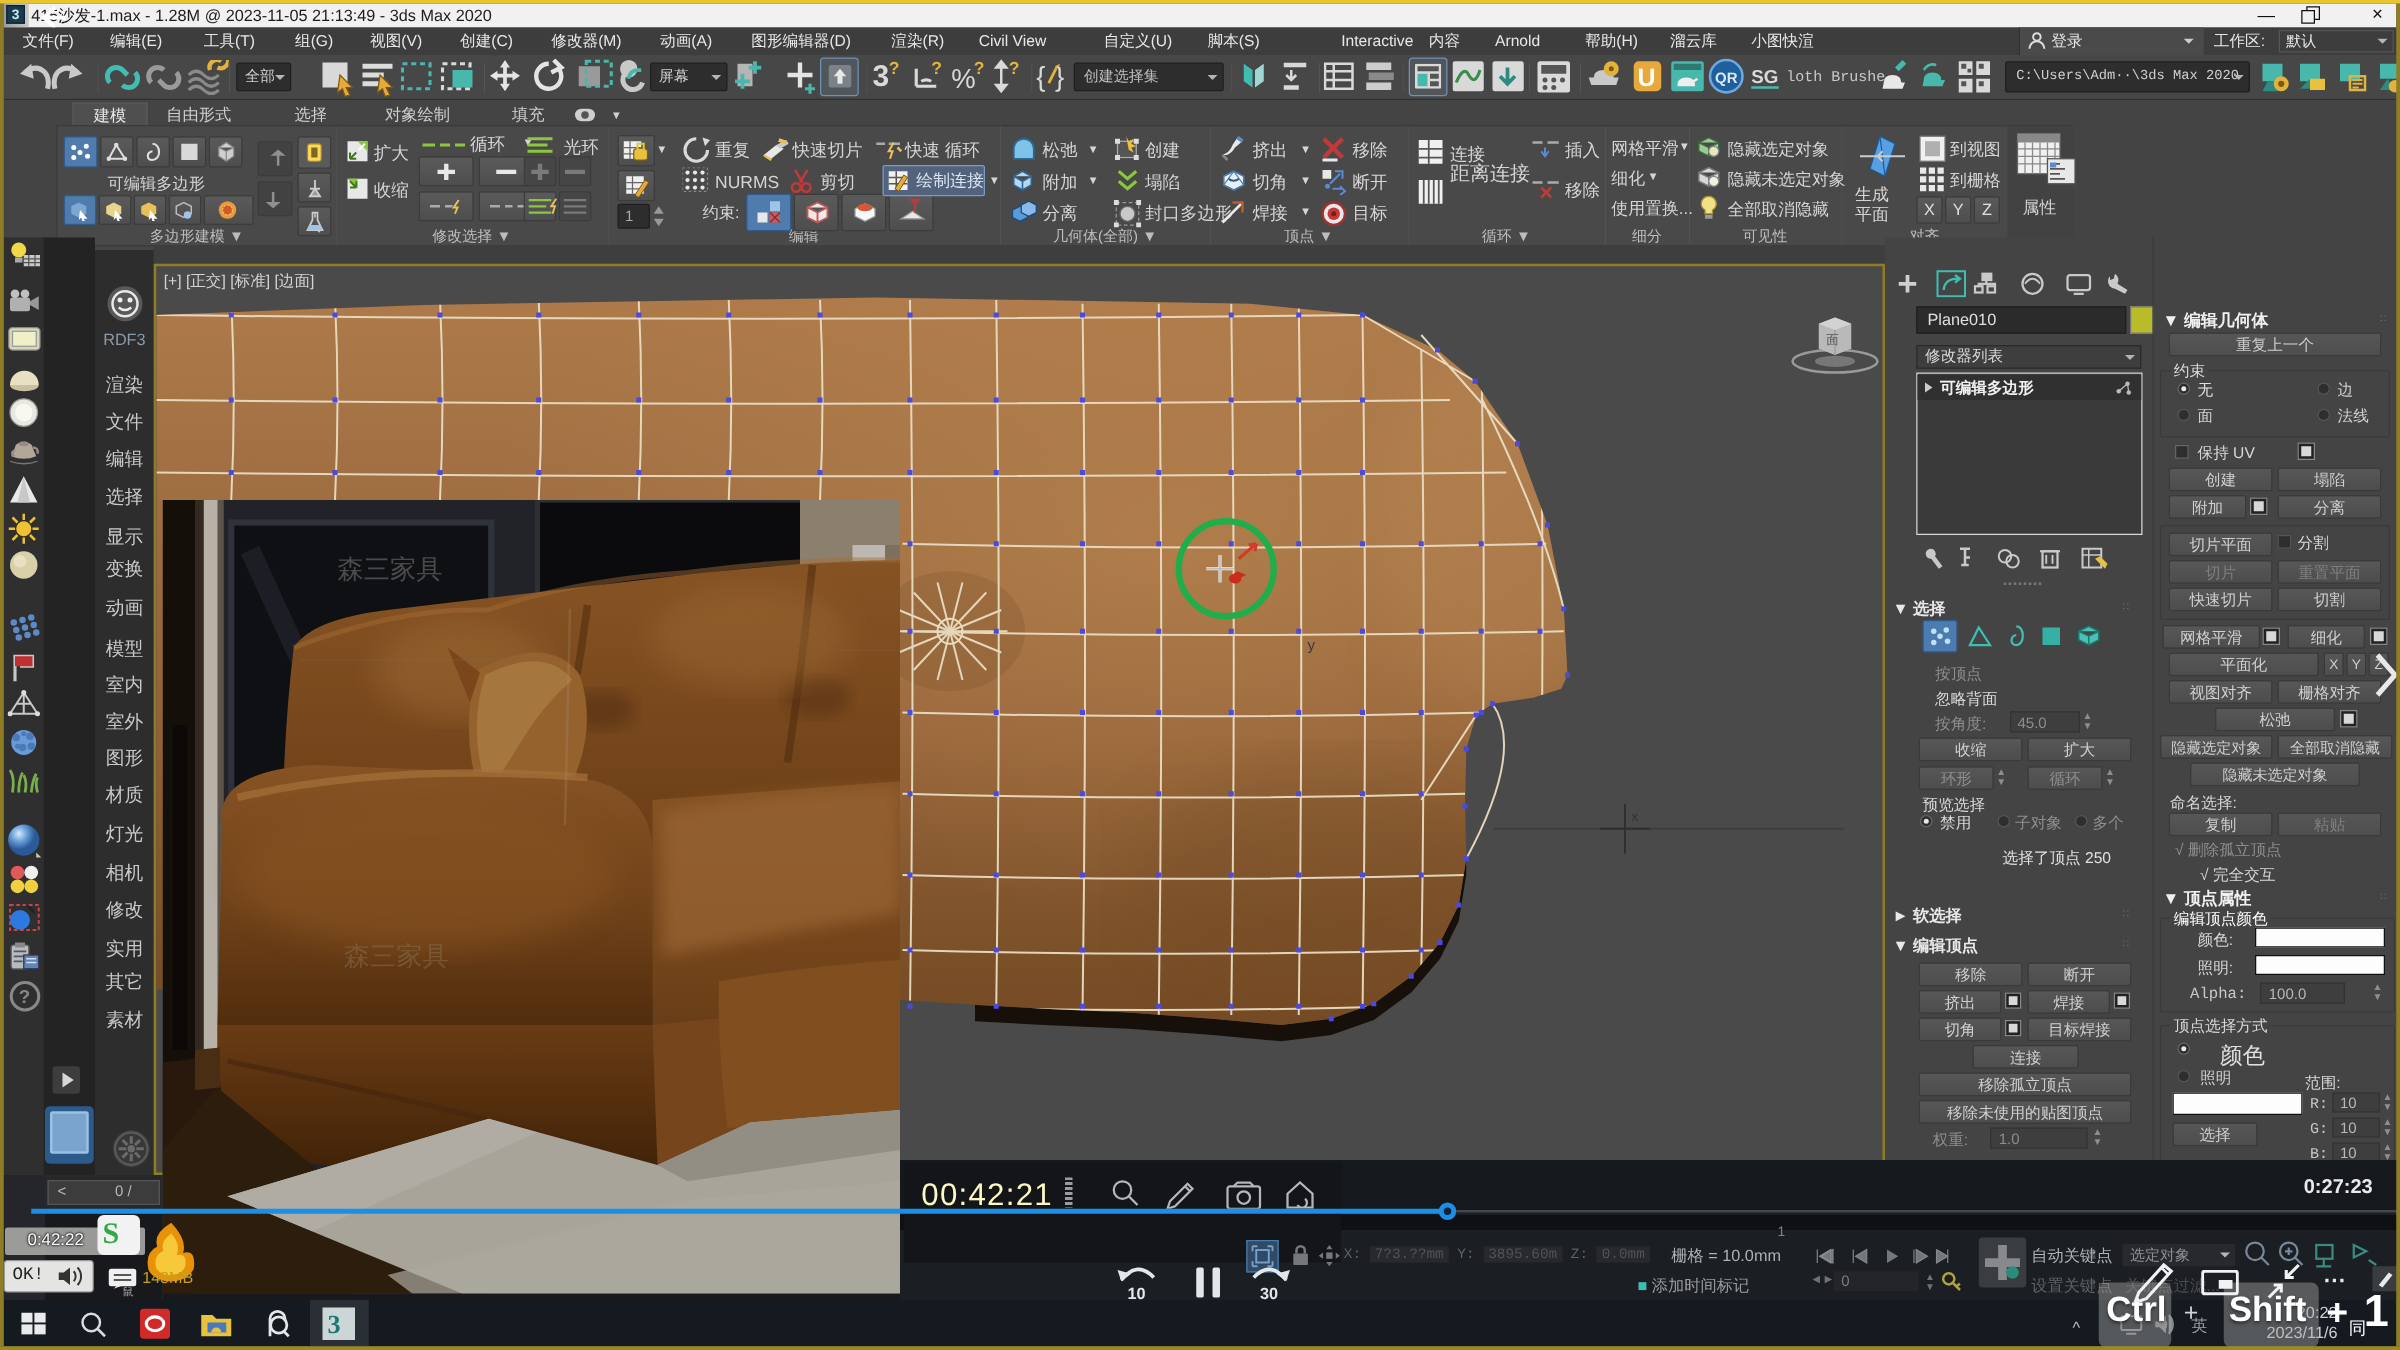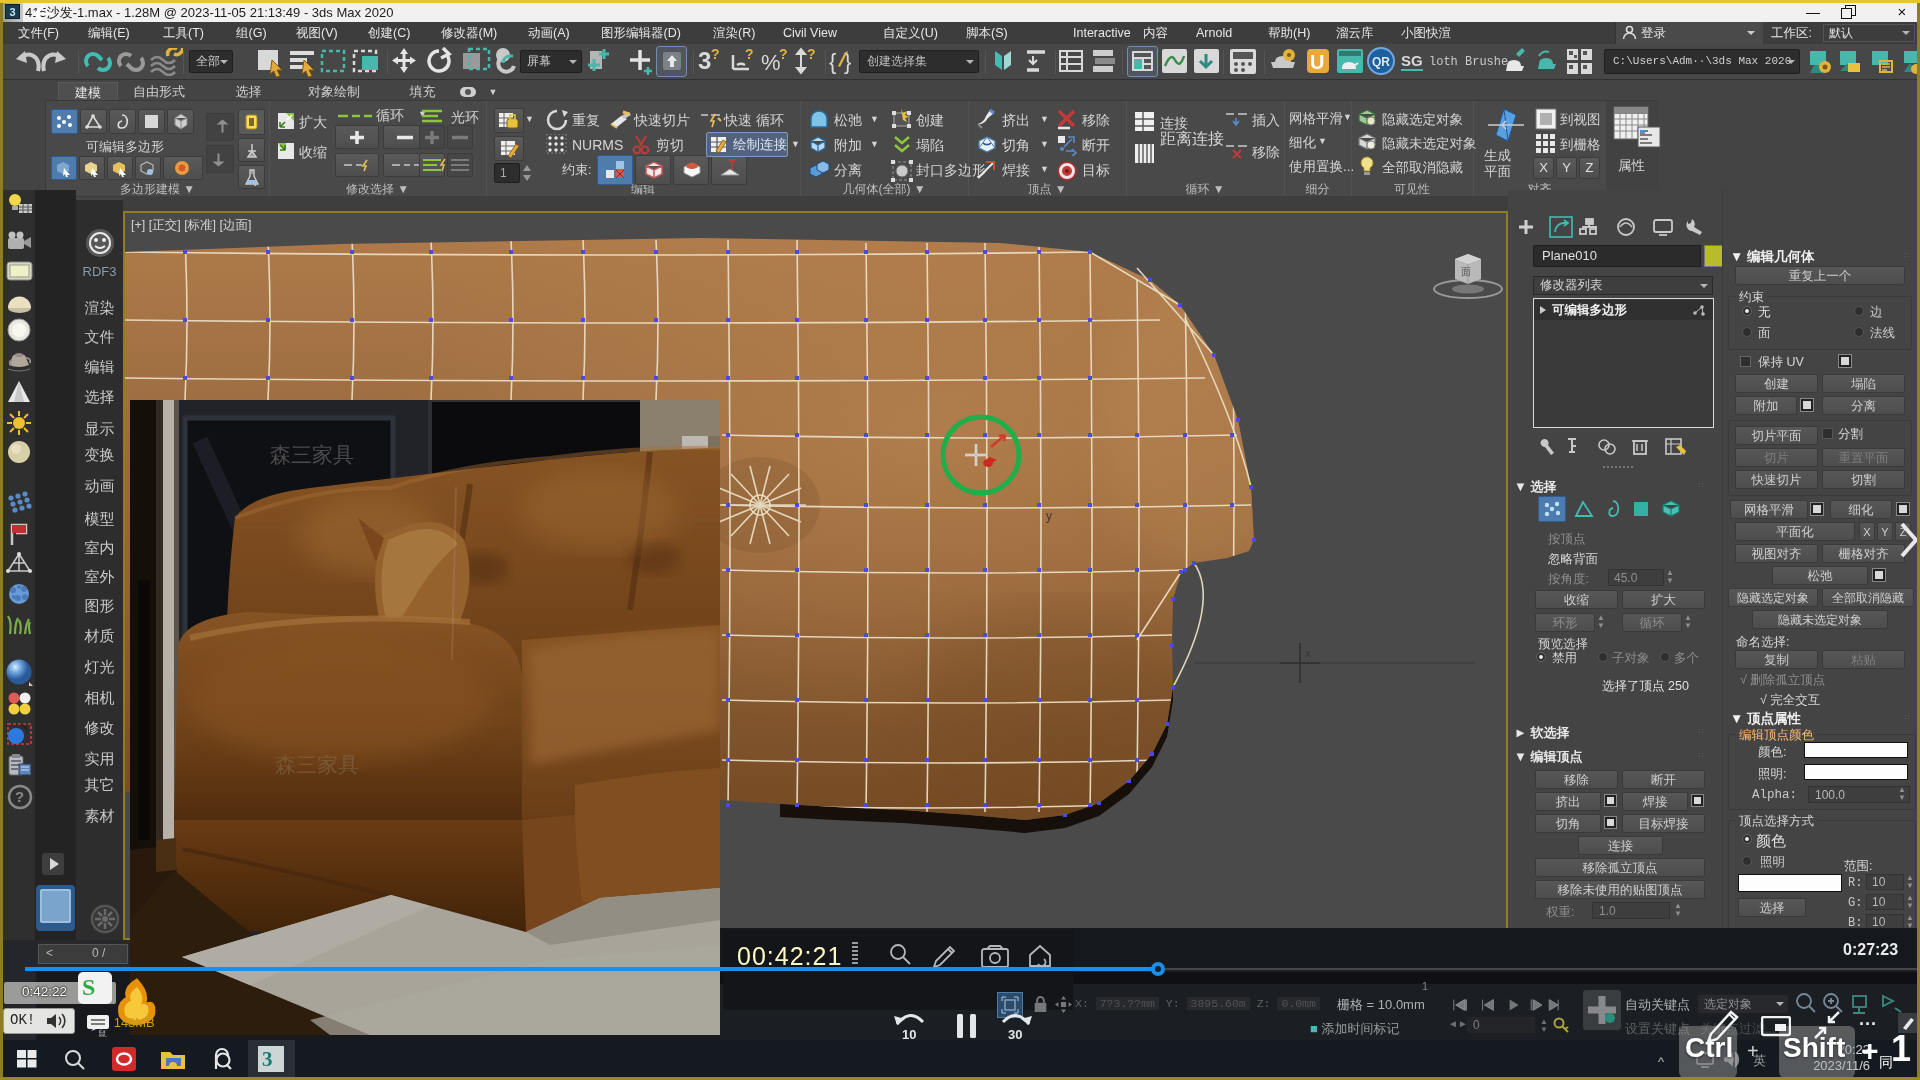--- a/index.html
+++ b/index.html
@@ -1273,34 +1273,34 @@
  <div class="pbtn" style="left:314px;top:398px;width:92px;height:19px;line-height:18px;font-size:12px">全部取消隐藏</div>
  <div class="pbtn" style="left:244px;top:420px;width:136px;height:19px;line-height:18px;font-size:12px">隐藏未选定对象</div>
  <div class="ptxt" style="left:228px;top:444px;font-size:12.5px;color:#d8d8d8">命名选择:</div>
  <div class="pbtn" style="left:227px;top:460px;width:83px;height:19px;line-height:18px;font-size:12.5px">复制</div>
  <div class="pbtn pdim" style="left:314px;top:460px;width:83px;height:19px;line-height:18px;font-size:12.5px;color:#7e7e7e">粘贴</div>
  <div class="ptxt pdim" style="left:232px;top:482px;font-size:12.5px">√ 删除孤立顶点</div>
  <div class="ptxt" style="left:252px;top:502px;font-size:12.5px;color:#d8d8d8">√ 完全交互</div>
  <div class="abs" style="left:222px;top:520px;color:#f0f0f0;font-size:13.5px;font-weight:bold">▼ 顶点属性</div>
  <div class="abs" style="left:396px;top:522px;width:16px;height:8px;color:#777;font-size:8px"><span style="letter-spacing:1px">::</span></div>
  <div class="grp" style="left:220px;top:544px;width:188px;height:76px"></div>
- <div class="abs" style="left:228px;top:537px;background:#444;color:#fdba74;font-size:12.5px;padding:0 3px">编辑顶点颜色</div>
+ <div class="abs" style="left:228px;top:537px;background:#444;color:#ffffff;font-size:12.5px;padding:0 3px">编辑顶点颜色</div>
  <div class="ptxt" style="left:250px;top:554px;font-size:12.5px;color:#d8d8d8">颜色:</div>
  <div class="abs" style="left:296px;top:552px;width:104px;height:16px;background:#fdfdfd;border:1px solid #111"></div>
  <div class="ptxt" style="left:250px;top:576px;font-size:12.5px;color:#d8d8d8">照明:</div>
  <div class="abs" style="left:296px;top:574px;width:104px;height:16px;background:#fdfdfd;border:1px solid #111"></div>
  <div class="ptxt" style="left:244px;top:598px;font-size:12.5px;color:#c8c8c8;font-family:'Liberation Mono',monospace">Alpha:</div>
- <div class="abs pdim" style="left:300px;top:596px;width:102px;height:17px;background:#3e3e3e;border:1px solid #333;font-size:12px;line-height:16px;padding-left:6px;color:#b8b8b8">100.0</div>
+ <div class="abs pdim" style="left:300px;top:596px;width:68px;height:17px;background:#3e3e3e;border:1px solid #333;font-size:12px;line-height:16px;padding-left:6px;color:#b8b8b8">100.0</div>
  <div class="abs pdim" style="left:390px;top:596px;font-size:8px;line-height:8px">▲<br>▼</div>
  <div class="grp" style="left:220px;top:630px;width:188px;height:110px"></div>
  <div class="abs" style="left:228px;top:623px;background:#444;color:#d8d8d8;font-size:12.5px;padding:0 3px">顶点选择方式</div>
  <div class="abs" style="left:234px;top:644px;width:10px;height:10px;border-radius:50%;background:#2e2e2e;border:1px solid #666">
         <div class="abs" style="left:2px;top:2px;width:4px;height:4px;border-radius:50%;background:#e8e8e8"></div>
       </div>
- <div class="ptxt" style="left:248px;top:642px;font-size:15px;color:#e0e0e0">颜色</div>
+ <div class="ptxt" style="left:268px;top:642px;font-size:18px;color:#e0e0e0">颜色</div>
  <div class="abs" style="left:234px;top:666px;width:10px;height:10px;border-radius:50%;background:#2e2e2e;border:1px solid #555"></div>
  <div class="ptxt" style="left:252px;top:664px;font-size:12.5px;color:#d0d0d0">照明</div>
  <div class="ptxt" style="left:336px;top:668px;font-size:12.5px;color:#d8d8d8">范围:</div>
  <div class="abs" style="left:230px;top:684px;width:104px;height:18px;background:#fdfdfd;border:1px solid #111"></div>
  <div class="ptxt" style="left:308px;top:688px;font-size:12px;color:#c8c8c8;font-family:'Liberation Mono',monospace"></div>
  <div class="ptxt" style="left:340px;top:686px;font-size:12px;color:#c8c8c8;font-family:'Liberation Mono',monospace">R:</div>
  <div class="abs pdim" style="left:358px;top:684px;width:38px;height:16px;background:#3e3e3e;border:1px solid #333;font-size:12px;line-height:15px;padding-left:5px;color:#b8b8b8">10</div>
  <div class="abs pdim" style="left:398px;top:684px;font-size:8px;line-height:8px">▲<br>▼</div>
  <div class="ptxt" style="left:340px;top:706px;font-size:12px;color:#c8c8c8;font-family:'Liberation Mono',monospace">G:</div>
  <div class="abs pdim" style="left:358px;top:704px;width:38px;height:16px;background:#3e3e3e;border:1px solid #333;font-size:12px;line-height:15px;padding-left:5px;color:#b8b8b8">10</div>

